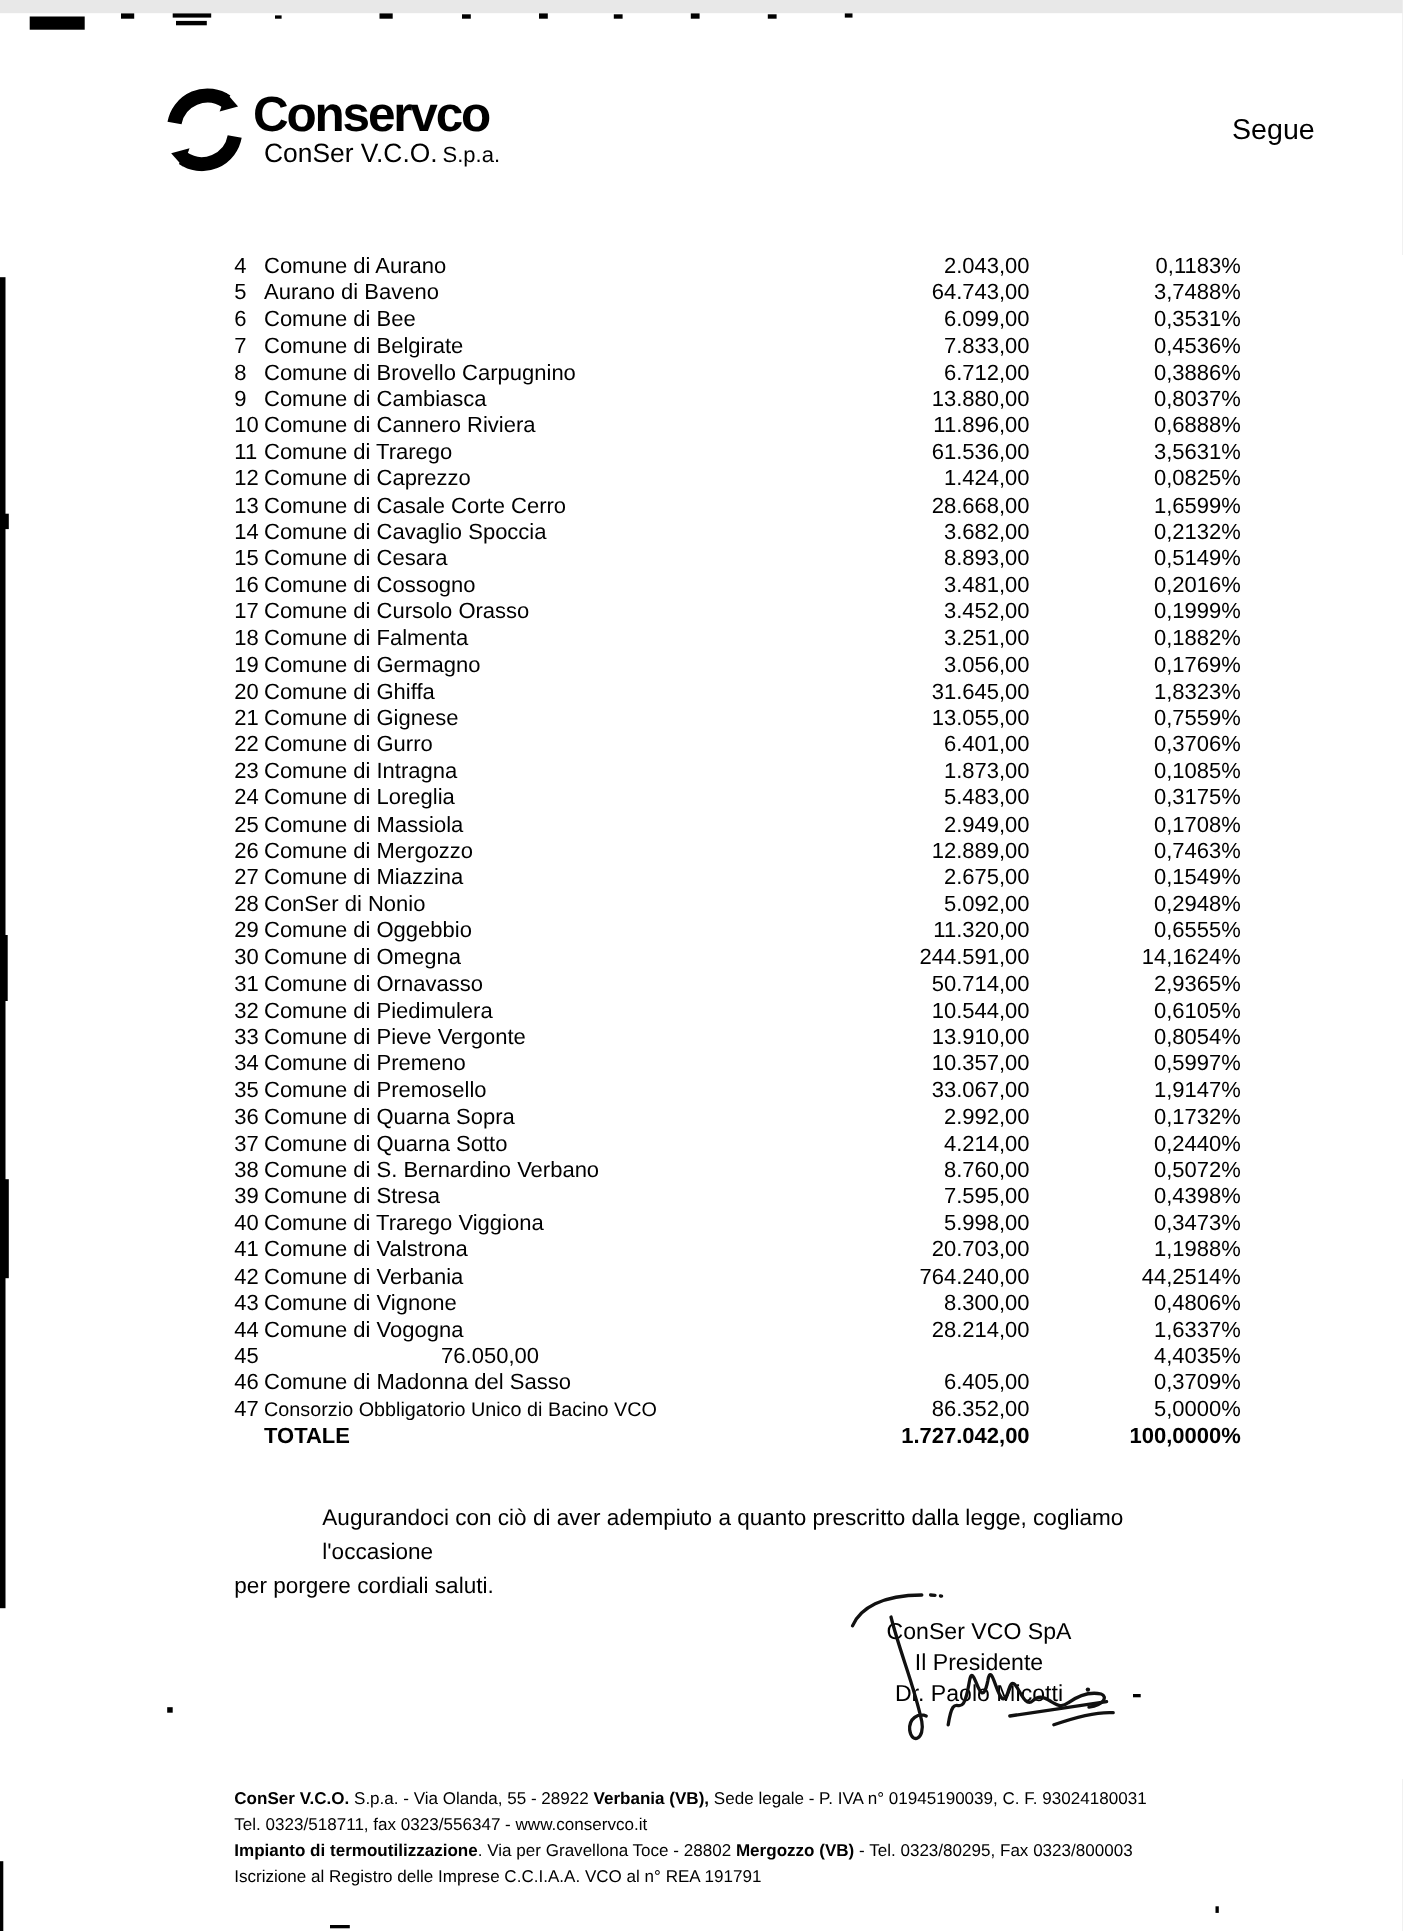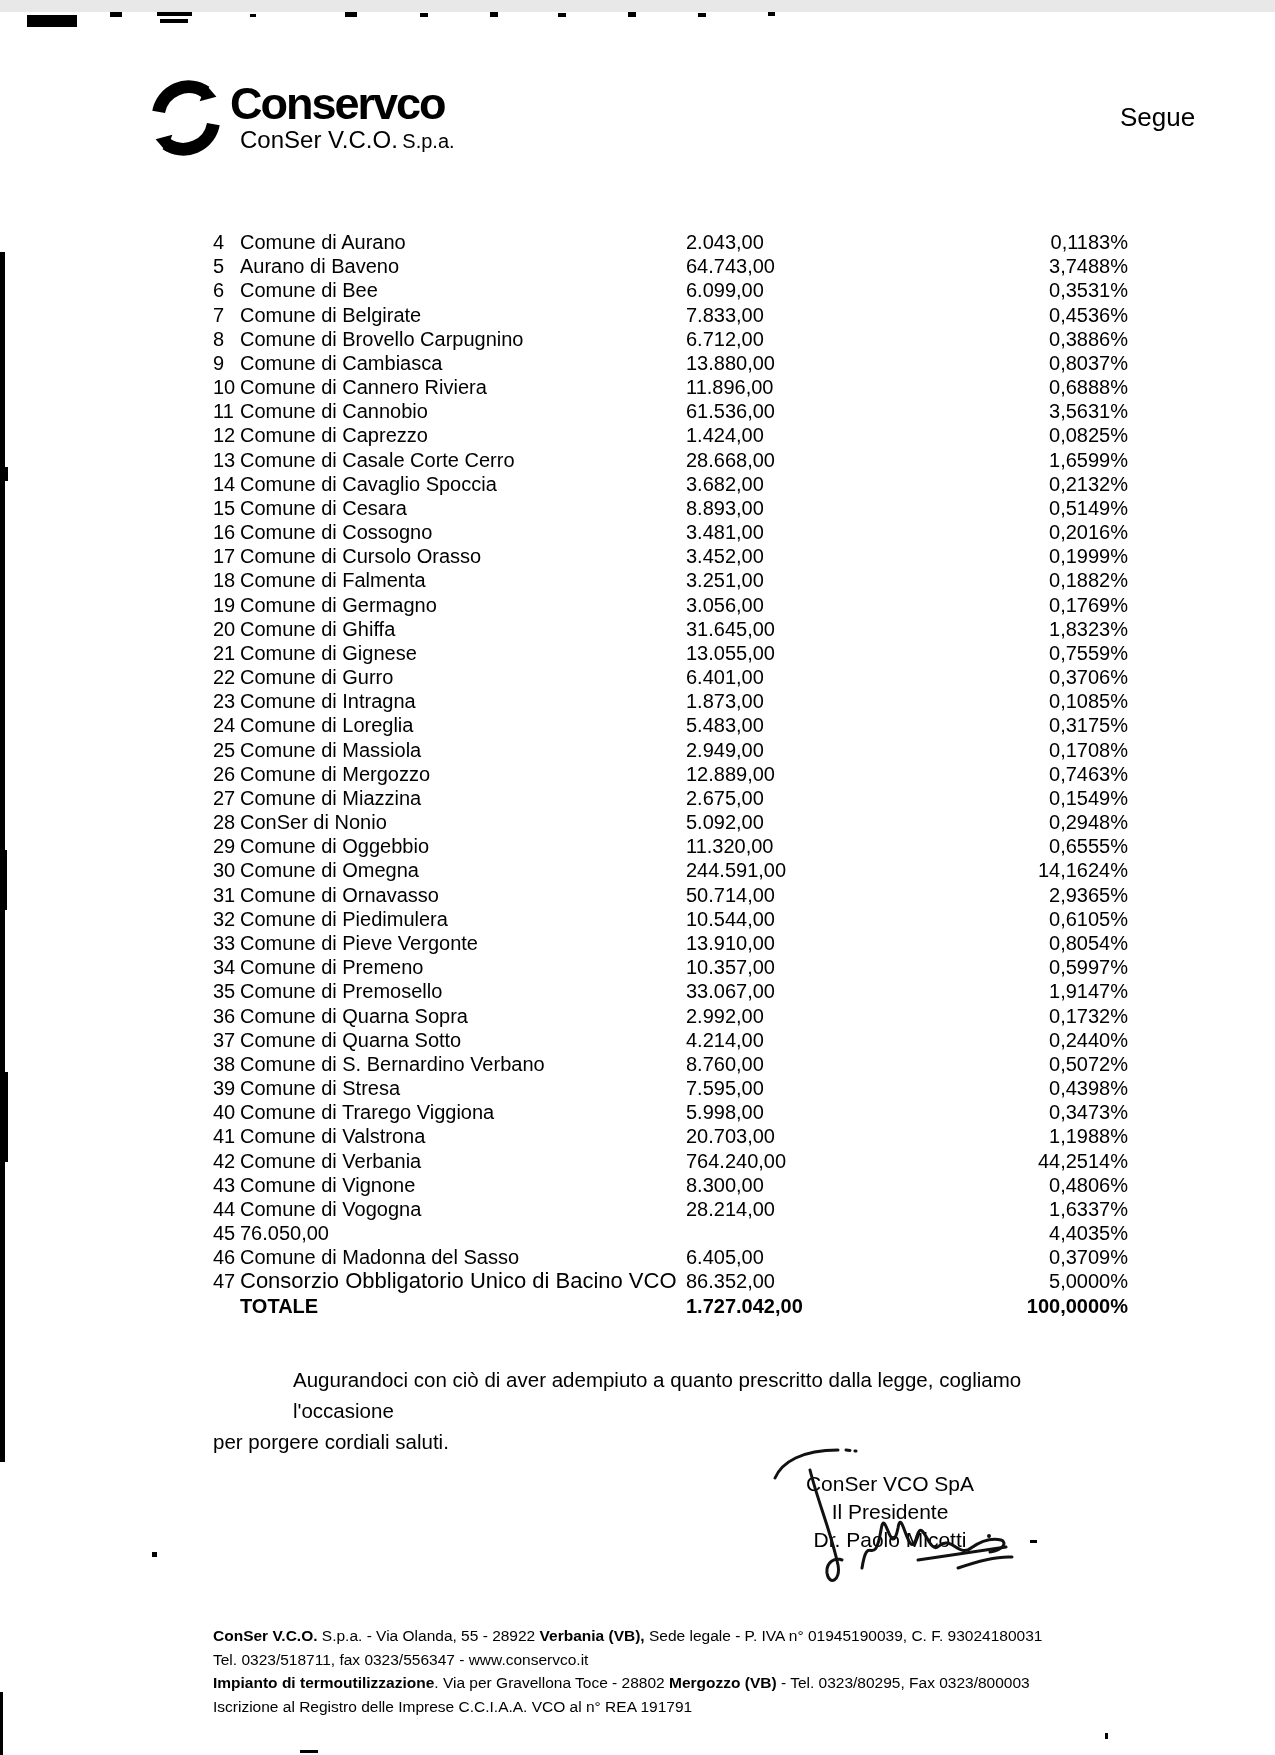--- a/index.html
+++ b/index.html
@@ -19,23 +19,23 @@
   }
   .logo-sub{position:absolute;left:92px;top:50px;white-space:nowrap;}
   .logo-sub .big{font-size:24px;}
   .logo-sub .small{font-size:20px;}
   .segue{position:absolute;left:1120px;top:90px;font-size:26px;}
   
   .muni-table{position:absolute;left:213px;top:218px;width:915px;font-size:20px;}
   .row{display:flex;height:24.18px;line-height:24.18px;white-space:nowrap;}
   .col-num{width:27px;flex:none;}
   .col-name{width:446px;flex:none;overflow:visible;}
-  .col-val{width:250px;flex:none;}
+  .col-val{width:250px;flex:none;text-align:right;}
   .col-pct{flex:1;text-align:right;}
-  .row.small-name .col-name{font-size:22px;}
+  .row.small-name .col-name{font-size:18px;}
   
   .closing{position:absolute;left:213px;top:1352px;width:880px;font-size:20.5px;line-height:31px;}
   .closing .indent{padding-left:80px;}
   
   .sig-block{position:absolute;left:760px;top:1458px;width:260px;text-align:center;
     font-size:21px;line-height:28px;}
   .sig-svg{position:absolute;left:690px;top:1418px;width:380px;height:185px;pointer-events:none;}
   
   .footer{position:absolute;left:213px;top:1612px;width:900px;font-size:15.5px;line-height:23.5px;}
   .footer b{font-weight:700;}
@@ -132,21 +132,21 @@
 
       <div class="row">
         <span class="col-num">10</span>
         <span class="col-name">Comune di Cannero Riviera</span>
         <span class="col-val">11.896,00</span>
         <span class="col-pct">0,6888%</span>
       </div>
 
       <div class="row">
         <span class="col-num">11</span>
-        <span class="col-name">Comune di Cannobio</span>
+        <span class="col-name">Comune di Trarego</span>
         <span class="col-val">61.536,00</span>
         <span class="col-pct">3,5631%</span>
       </div>
 
       <div class="row">
         <span class="col-num">12</span>
         <span class="col-name">Comune di Caprezzo</span>
         <span class="col-val">1.424,00</span>
         <span class="col-pct">0,0825%</span>
       </div>

